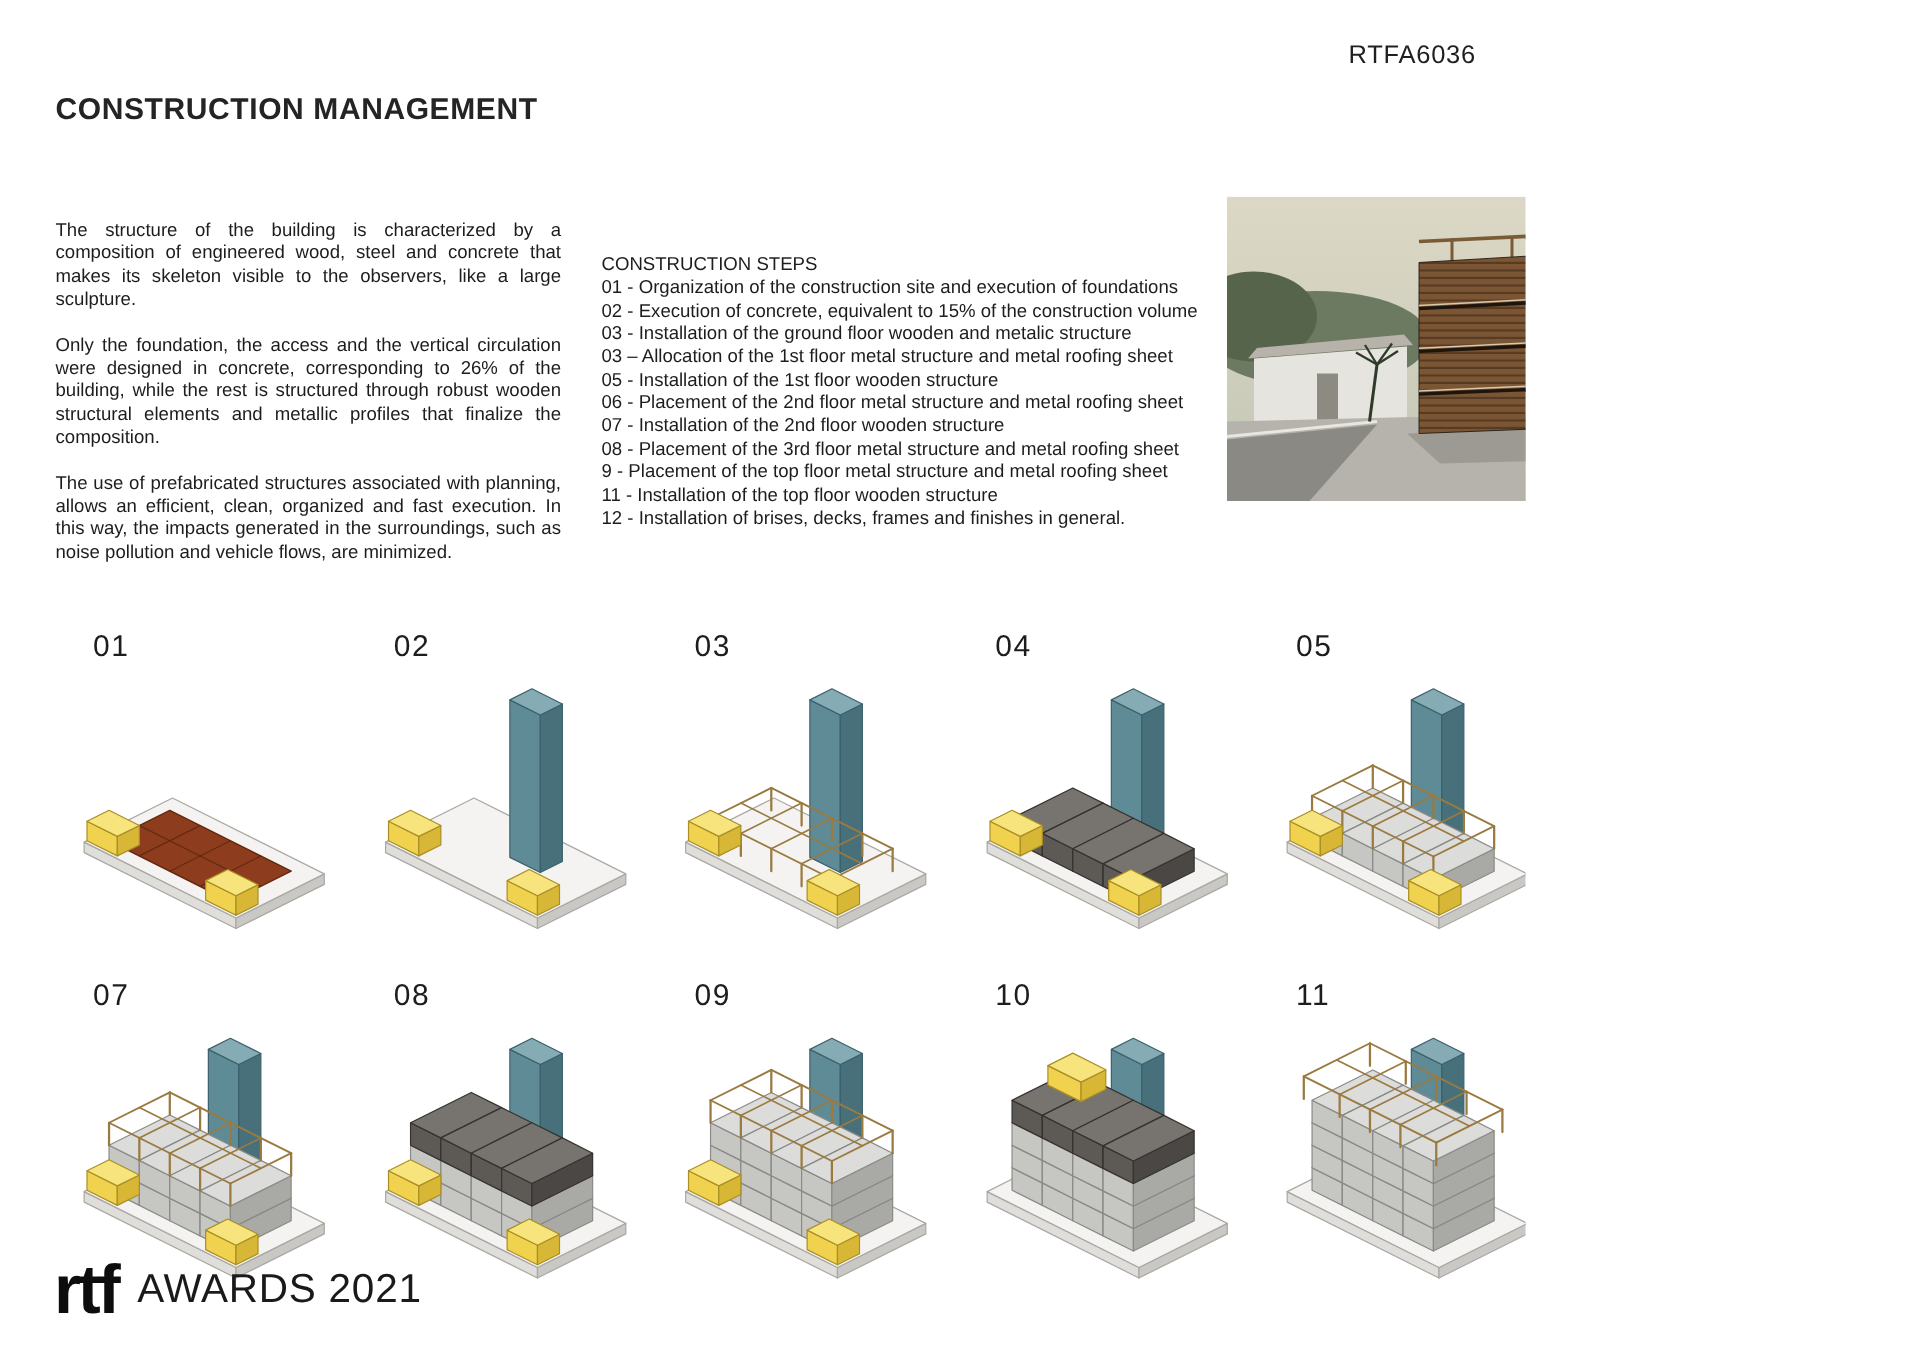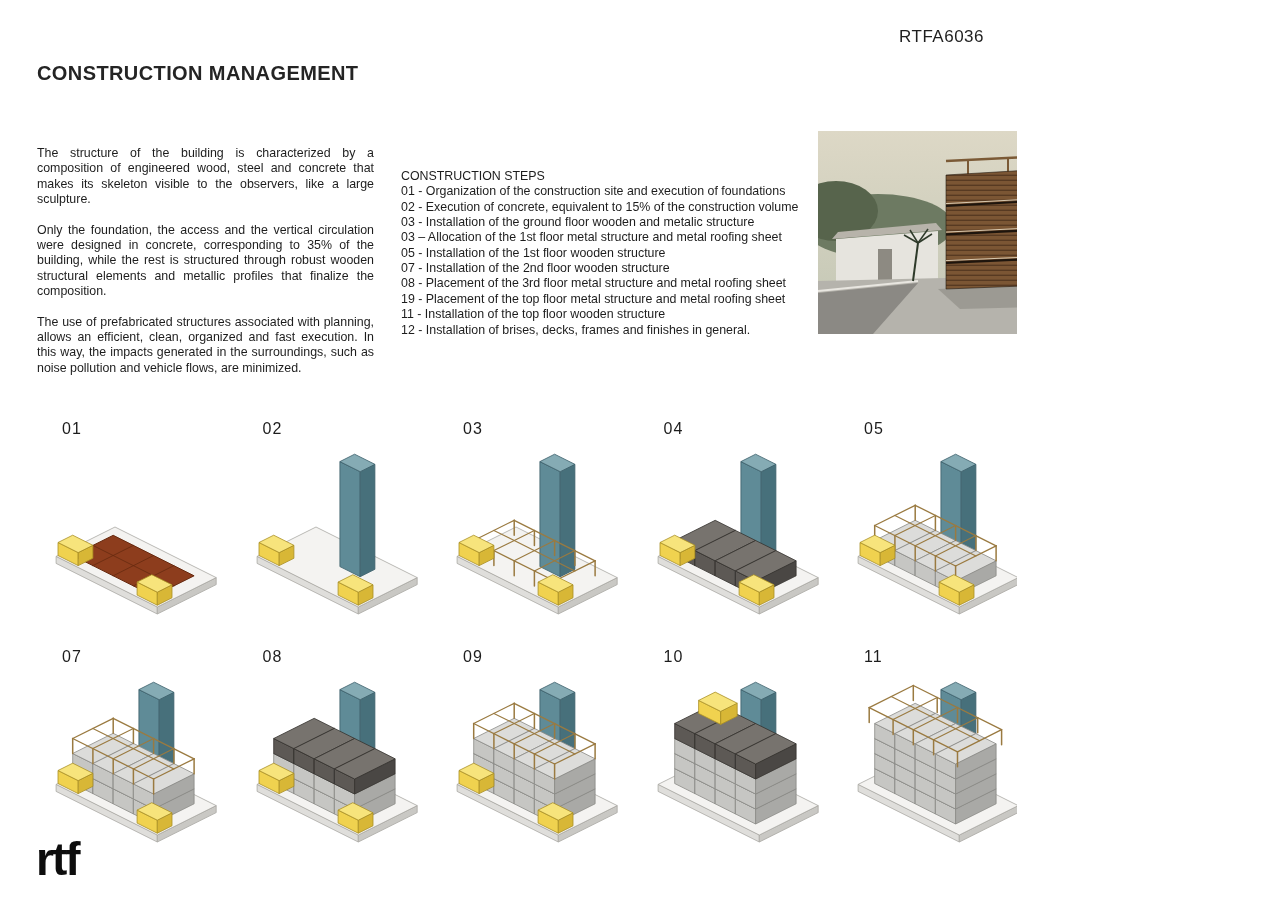--- a/index.html
+++ b/index.html
@@ -12,52 +12,53 @@
   .intro p{margin:15px 0 15px 0;font-size:12.4px;line-height:15.4px;text-align:justify;}
   .steps{position:absolute;top:131px;left:401px;width:402px;margin-top:38px;}
   .steps .heading{font-size:12.4px;line-height:15.4px;}
   .steps ul{list-style:none;margin:0;padding:0;}
   .steps li{font-size:12.4px;line-height:15.35px;}
   .render{position:absolute;top:131px;left:818px;width:417px;height:203px;overflow:hidden;}
   .render svg{display:block;}
   .grid{position:absolute;top:420px;left:36px;display:grid;
         grid-template-columns:repeat(6,200.5px);row-gap:28px;}
   .cell{display:block;}
-  .dlabel{margin:0 0 4px 26px;font-size:16px;font-weight:500;letter-spacing:1px;color:#1d1d1d;}
+  .dlabel{margin:0 0 4px 26px;font-size:20px;font-weight:500;letter-spacing:1px;color:#1d1d1d;}
   .dsvg{display:block;width:200px;height:178px;}
   .footer{position:absolute;left:36px;top:836px;display:flex;align-items:center;gap:13px;}
   .rtf{font-size:46px;font-weight:800;letter-spacing:-2px;line-height:1;color:#0d0d0d;}
   .awards{font-size:27px;font-weight:400;letter-spacing:.5px;color:#1a1a1a;}
 </style>
 </head>
 <body>
 
 <div class="board">
 
   <div class="code">RTFA6036</div>
 
   <h1 class="title">CONSTRUCTION MANAGEMENT</h1>
 
   <div class="intro">
     <p>The structure of the building is characterized by a composition of engineered wood, steel and concrete that makes its skeleton visible to the observers, like a large sculpture.</p>
-    <p>Only the foundation, the access and the vertical circulation were designed in concrete, corresponding to 35% of the building, while the rest is structured through robust wooden structural elements and metallic profiles that finalize the composition.</p>
+    <p>Only the foundation, the access and the vertical circulation were designed in concrete, corresponding to 26% of the building, while the rest is structured through robust wooden structural elements and metallic profiles that finalize the composition.</p>
     <p>The use of prefabricated structures associated with planning, allows an efficient, clean, organized and fast execution. In this way, the impacts generated in the surroundings, such as noise pollution and vehicle flows, are minimized.</p>
   </div>
 
   <div class="steps">
     <div class="heading">CONSTRUCTION STEPS</div>
     <ul>
       <li>01 - Organization of the construction site and execution of foundations</li>
       <li>02 - Execution of concrete, equivalent to 15% of the construction volume</li>
       <li>03 - Installation of the ground floor wooden and metalic structure</li>
       <li>03 – Allocation of the 1st floor metal structure and metal roofing sheet</li>
       <li>05 - Installation of the 1st floor wooden structure</li>
+      <li>06 - Placement of the 2nd floor metal structure and metal roofing sheet</li>
       <li>07 - Installation of the 2nd floor wooden structure</li>
       <li>08 - Placement of the 3rd floor metal structure and metal roofing sheet</li>
-      <li>19 - Placement of the top floor metal structure and metal roofing sheet</li>
+      <li>9 - Placement of the top floor metal structure and metal roofing sheet</li>
       <li>11 - Installation of the top floor wooden structure</li>
       <li>12 - Installation of brises, decks, frames and finishes in general.</li>
     </ul>
   </div>
 
   <div class="render">
     <svg width="417" height="203" viewBox="0 0 417 203">
       <defs>
         <linearGradient id="skyg" x1="0" y1="0" x2="0" y2="1">
           <stop offset="0" stop-color="#ddd8c6"></stop>
@@ -670,15 +671,16 @@
           <line x1="77.2" y1="33.3" x2="158.1" y2="73.8" stroke="#9a7a40" stroke-width="1.1" stroke-linecap="round"></line>
           <line x1="158.1" y1="73.8" x2="117.6" y2="94.0" stroke="#9a7a40" stroke-width="1.1" stroke-linecap="round"></line>
           <line x1="117.6" y1="94.0" x2="36.7" y2="53.5" stroke="#9a7a40" stroke-width="1.1" stroke-linecap="round"></line>
           <line x1="36.7" y1="53.5" x2="77.2" y2="33.3" stroke="#9a7a40" stroke-width="1.1" stroke-linecap="round"></line>
         </svg>
       </div>
     </div>
 
   <div class="footer">
     <span class="rtf">rtf</span>
+    <span class="awards">AWARDS 2021</span>
   </div>
 
 </div>
 
 </body></html>

